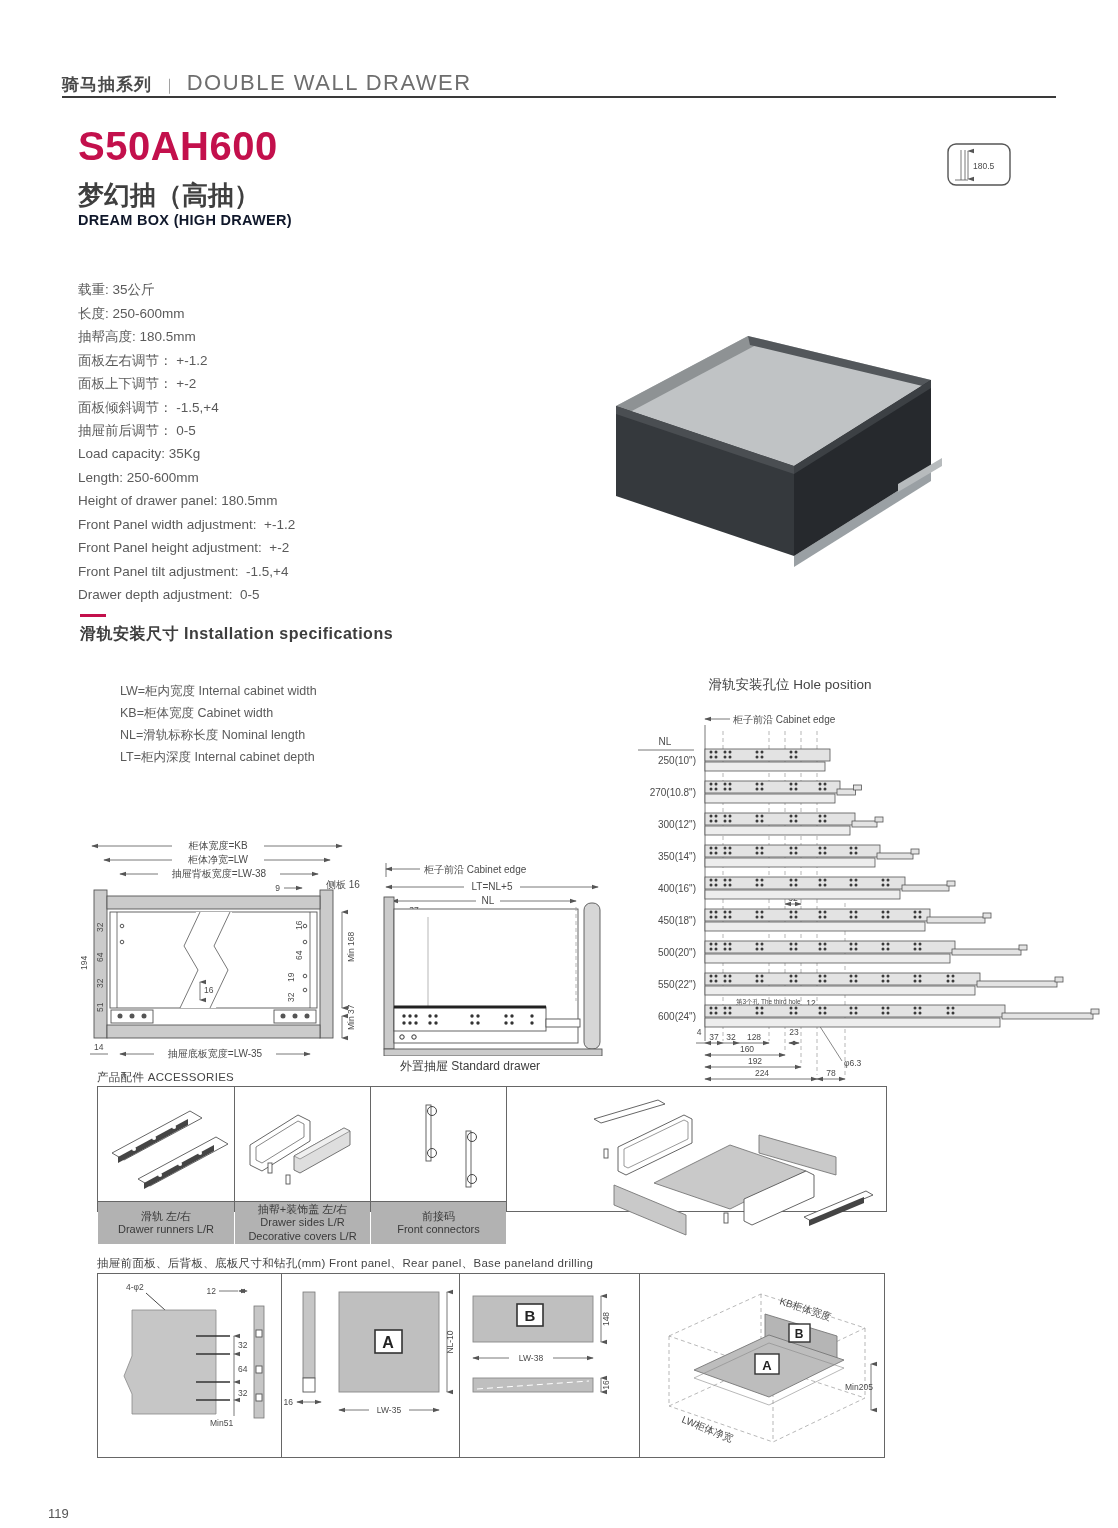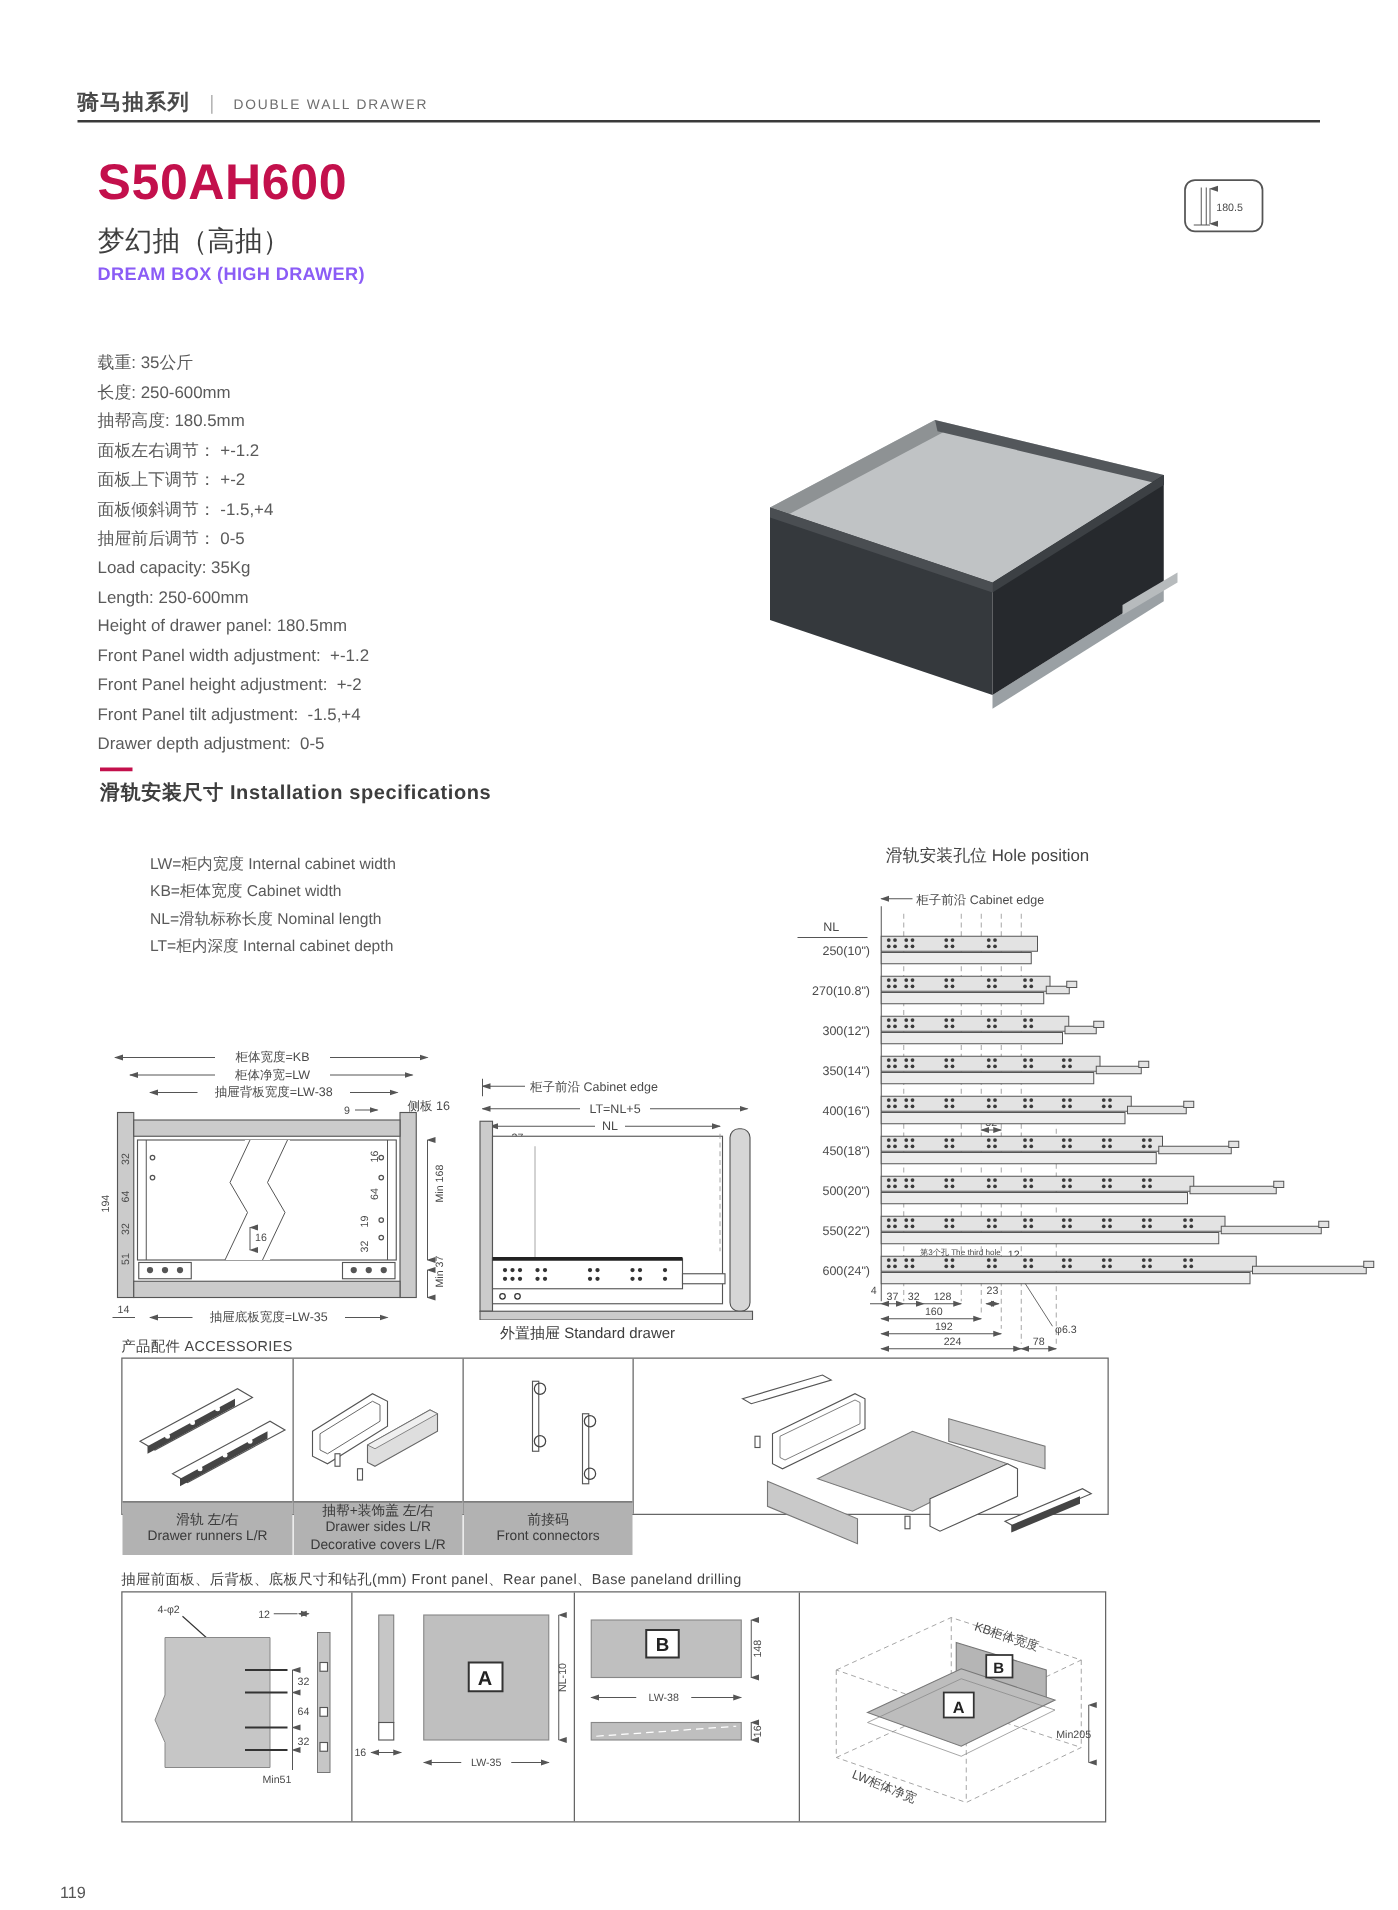--- a/index.html
+++ b/index.html
@@ -2,26 +2,26 @@
 <html><head>
 <meta charset="utf-8">
 <style>
   *{margin:0;padding:0;box-sizing:border-box}
   body{font-family:"Liberation Sans","DejaVu Sans",sans-serif;background:#fff}
   .page{position:relative;width:1118px;height:1528px;background:#fff;margin:18px auto;overflow:hidden;color:#4a4a4a}
   .abs{position:absolute}
   
   .hdr-cn{font-size:17px;font-weight:bold;color:#4a4a4a;letter-spacing:1px}
   .hdr-sep{font-size:15px;color:#9a9a9a;margin:0 10px}
-  .hdr-en{font-size:11px;color:#6e6e6e;letter-spacing:1.5px}
+  .hdr-en{font-size:22px;color:#6e6e6e;letter-spacing:1.5px}
   .hdr-rule{border-bottom:2px solid #3a3a3a}
   
   .model{font-size:40px;font-weight:800;letter-spacing:.5px}
-  .name-cn{font-size:22px;font-weight:normal;color:#3f3f3f}
-  .name-en{font-size:14.5px;font-weight:bold;color:#8b5cf6;letter-spacing:.3px}
+  .name-cn{font-size:26px;font-weight:bold;color:#3f3f3f}
+  .name-en{font-size:14.5px;font-weight:bold;color:#0f172a;letter-spacing:.3px}
   .spec-line{font-size:13.5px;color:#5a5a5a;line-height:23.5px;white-space:pre}
   .sec-dash{width:26px;height:3px}
   .sec-title{font-size:16px;font-weight:700;color:#3d3d3d;letter-spacing:.5px}
   .legend-line{font-size:12.5px;color:#5a5a5a;line-height:22px}
   .small-title{font-size:11.5px;color:#444;letter-spacing:.3px}
   .caption-hm{font-size:12px;color:#3d3d3d}
   
   .grid{border:1px solid #666;background:#fff}
   .vline{position:absolute;top:0;bottom:0;width:1px;background:#666}
   .capbar{position:absolute;background:#b2b2b2;border-top:1px solid #666;display:flex;flex-direction:column;align-items:center;justify-content:center;color:#3a3a3a}

